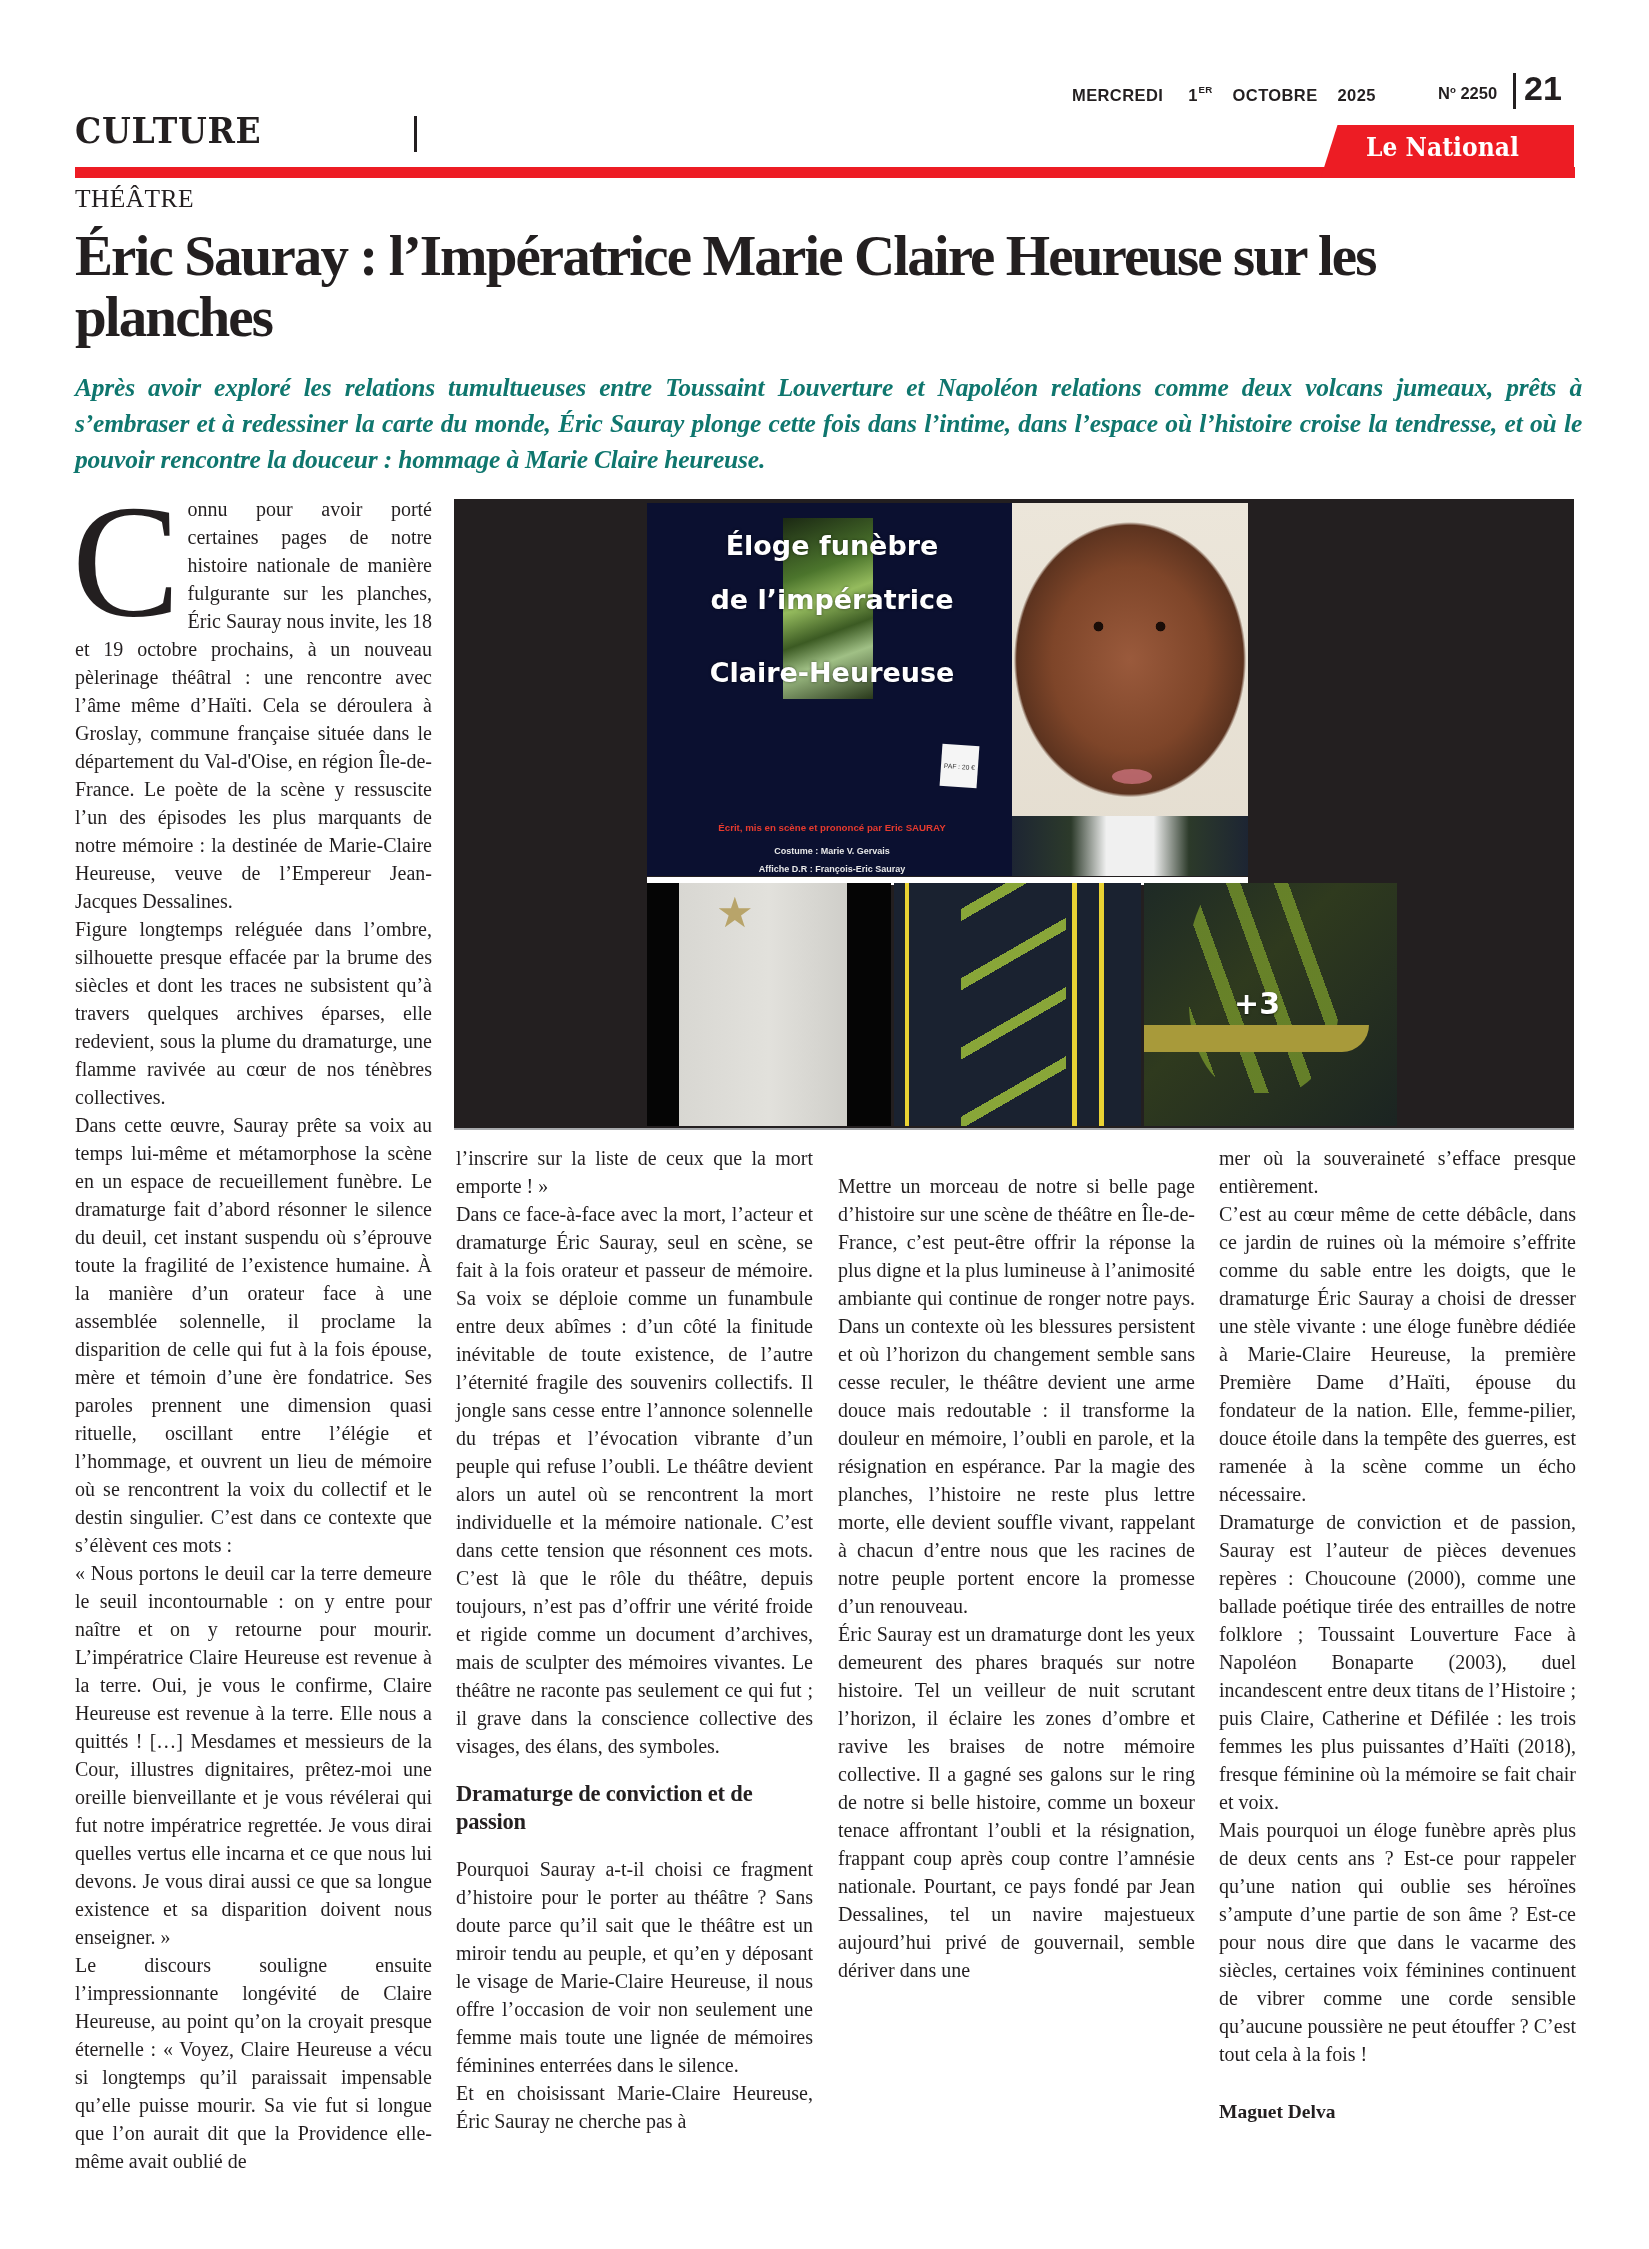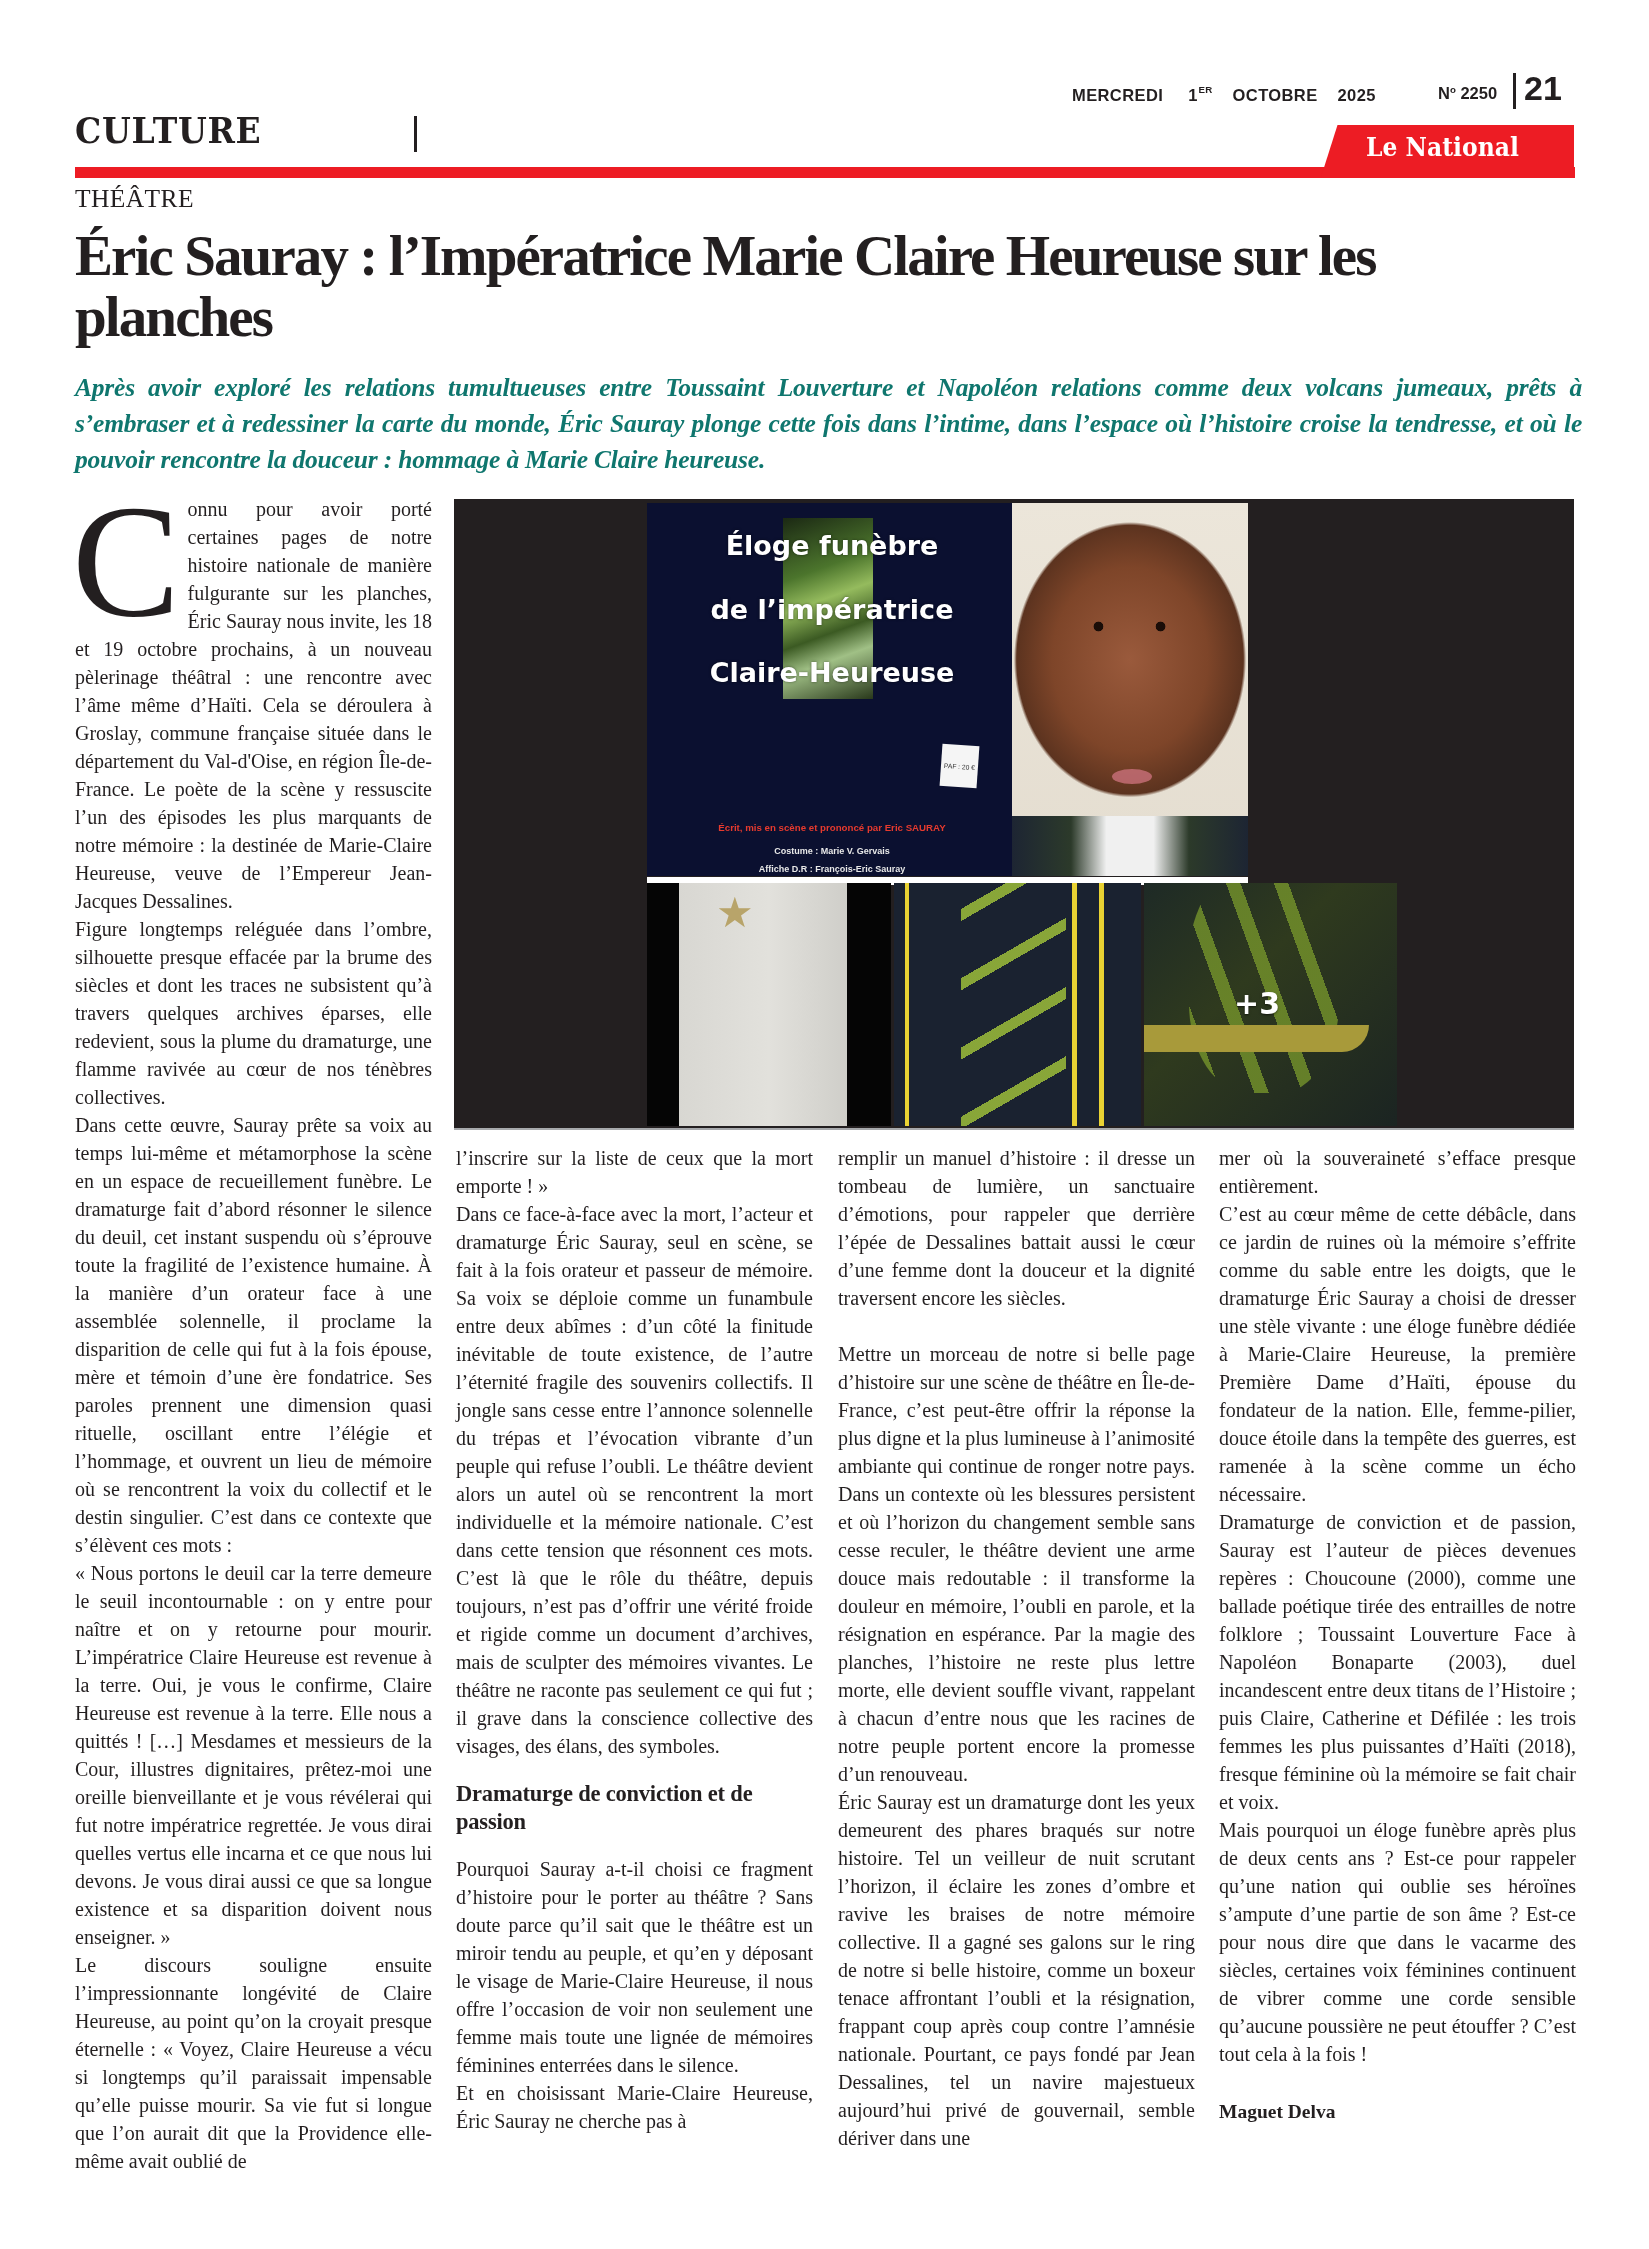--- a/index.html
+++ b/index.html
@@ -69,21 +69,21 @@
   }
   .gap { height: 28px; }
   .byline { font-weight: bold; font-size: 19.5px; margin-top: 30px; text-align: left; }
 
   
   .gallery { position: absolute; left: 454px; top: 499px; width: 1120px; height: 631px; background: #231f20; border-bottom: 2.2px solid #a7a9ac; }
   .poster { position: absolute; left: 647px; top: 503px; width: 370px; height: 373px; background: #0b1030; overflow: hidden; }
   .poster .plant { position: absolute; left: 136px; top: 15px; width: 90px; height: 181px; background: linear-gradient(160deg,#1c2a12 0%, #4f7a2c 30%, #9cc460 45%, #3e5e22 62%, #a8c98a 75%, #2a3a1a 100%); opacity: 0.95; }
   .poster .p-title { position: absolute; left: 0; width: 100%; text-align: center; font-family: "DejaVu Sans", sans-serif; font-weight: bold; color: #ffffff; font-size: 27px; line-height: 37px; text-shadow: 0 0 3px rgba(0,0,0,0.5); }
   .poster .t1 { top: 24px; }
-  .poster .t2 { top: 88px; }
+  .poster .t2 { top: 78px; }
   .poster .t3 { top: 151px; }
   .poster .p-info { position: absolute; left: 0; width: 100%; text-align: center; font-family: "Liberation Sans", sans-serif; font-size: 9.7px; color: #e3e08a; line-height: 19px; }
   .poster .i1 { top: 225px; }
   .poster .p-red { position: absolute; top: 319px; left: 0; width: 100%; text-align: center; font-family: "Liberation Sans", sans-serif; font-weight: bold; font-size: 9.7px; color: #e63a2e; }
   .poster .p-credit { position: absolute; left: 0; width: 100%; text-align: center; font-family: "Liberation Sans", sans-serif; font-weight: bold; font-size: 9px; color: #e8e8e8; }
   .poster .c1 { top: 343px; }
   .poster .c2 { top: 361px; }
   .poster .paf { position: absolute; left: 294px; top: 242px; width: 37px; height: 42px; background: #f5f5f5; transform: rotate(4deg); font-family: "Liberation Sans", sans-serif; font-size: 6.7px; color: #333; display: flex; align-items: center; justify-content: center; text-align: center; }
 
   .portrait { position: absolute; left: 1012px; top: 503px; width: 236px; height: 373px; background: radial-gradient(ellipse 60% 45% at 50% 42%, #9a5a3c 0%, #7e4529 55%, #5c331f 80%, rgba(0,0,0,0) 82%), linear-gradient(#ece6da, #e4ddd0); overflow: hidden; }
@@ -172,21 +172,20 @@
 
 <div class="col col2">
   <p>l’inscrire sur la liste de ceux que la mort emporte ! »</p>
   <p>Dans ce face-à-face avec la mort, l’acteur et dramaturge Éric Sauray, seul en scène, se fait à la fois orateur et passeur de mémoire. Sa voix se déploie comme un funambule entre deux abîmes : d’un côté la finitude inévitable de toute existence, de l’autre l’éternité fragile des souvenirs collectifs. Il jongle sans cesse entre l’annonce solennelle du trépas et l’évocation vibrante d’un peuple qui refuse l’oubli. Le théâtre devient alors un autel où se rencontrent la mort individuelle et la mémoire nationale. C’est dans cette tension que résonnent ces mots. C’est là que le rôle du théâtre, depuis toujours, n’est pas d’offrir une vérité froide et rigide comme un document d’archives, mais de sculpter des mémoires vivantes. Le théâtre ne raconte pas seulement ce qui fut ; il grave dans la conscience collective des visages, des élans, des symboles.</p>
   <h2 class="subhead">Dramaturge de conviction et de passion</h2>
   <p>Pourquoi Sauray a-t-il choisi ce fragment d’histoire pour le porter au théâtre ? Sans doute parce qu’il sait que le théâtre est un miroir tendu au peuple, et qu’en y déposant le visage de Marie-Claire Heureuse, il nous offre l’occasion de voir non seulement une femme mais toute une lignée de mémoires féminines enterrées dans le silence.</p>
   <p>Et en choisissant Marie-Claire Heureuse, Éric Sauray ne cherche pas à</p>
 </div>
 
 <div class="col col3">
-  <p>remplir un manuel d’histoire : il dresse un tombeau de lumière, un sanctuaire d’émotions, pour rappeler que derrière l’épée de Dessalines battait aussi le cœur d’une femme dont la douceur et la dignité traversent encore les siècles.</p>
   <div class="gap"></div>
   <p>Mettre un morceau de notre si belle page d’histoire sur une scène de théâtre en Île-de-France, c’est peut-être offrir la réponse la plus digne et la plus lumineuse à l’animosité ambiante qui continue de ronger notre pays. Dans un contexte où les blessures persistent et où l’horizon du changement semble sans cesse reculer, le théâtre devient une arme douce mais redoutable : il transforme la douleur en mémoire, l’oubli en parole, et la résignation en espérance. Par la magie des planches, l’histoire ne reste plus lettre morte, elle devient souffle vivant, rappelant à chacun d’entre nous que les racines de notre peuple portent encore la promesse d’un renouveau.</p>
   <p>Éric Sauray est un dramaturge dont les yeux demeurent des phares braqués sur notre histoire. Tel un veilleur de nuit scrutant l’horizon, il éclaire les zones d’ombre et ravive les braises de notre mémoire collective. Il a gagné ses galons sur le ring de notre si belle histoire, comme un boxeur tenace affrontant l’oubli et la résignation, frappant coup après coup contre l’amnésie nationale. Pourtant, ce pays fondé par Jean Dessalines, tel un navire majestueux aujourd’hui privé de gouvernail, semble dériver dans une</p>
 </div>
 
 <div class="col col4">
   <p>mer où la souveraineté s’efface presque entièrement.</p>
   <p>C’est au cœur même de cette débâcle, dans ce jardin de ruines où la mémoire s’effrite comme du sable entre les doigts, que le dramaturge Éric Sauray a choisi de dresser une stèle vivante : une éloge funèbre dédiée à Marie-Claire Heureuse, la première Première Dame d’Haïti, épouse du fondateur de la nation. Elle, femme-pilier, douce étoile dans la tempête des guerres, est ramenée à la scène comme un écho nécessaire.</p>
   <p>Dramaturge de conviction et de passion, Sauray est l’auteur de pièces devenues repères : Choucoune (2000), comme une ballade poétique tirée des entrailles de notre folklore ; Toussaint Louverture Face à Napoléon Bonaparte (2003), duel incandescent entre deux titans de l’Histoire ; puis Claire, Catherine et Défilée : les trois femmes les plus puissantes d’Haïti (2018), fresque féminine où la mémoire se fait chair et voix.</p>
   <p>Mais pourquoi un éloge funèbre après plus de deux cents ans ? Est-ce pour rappeler qu’une nation qui oublie ses héroïnes s’ampute d’une partie de son âme ? Est-ce pour nous dire que dans le vacarme des siècles, certaines voix féminines continuent de vibrer comme une corde sensible qu’aucune poussière ne peut étouffer ? C’est tout cela à la fois !</p>

